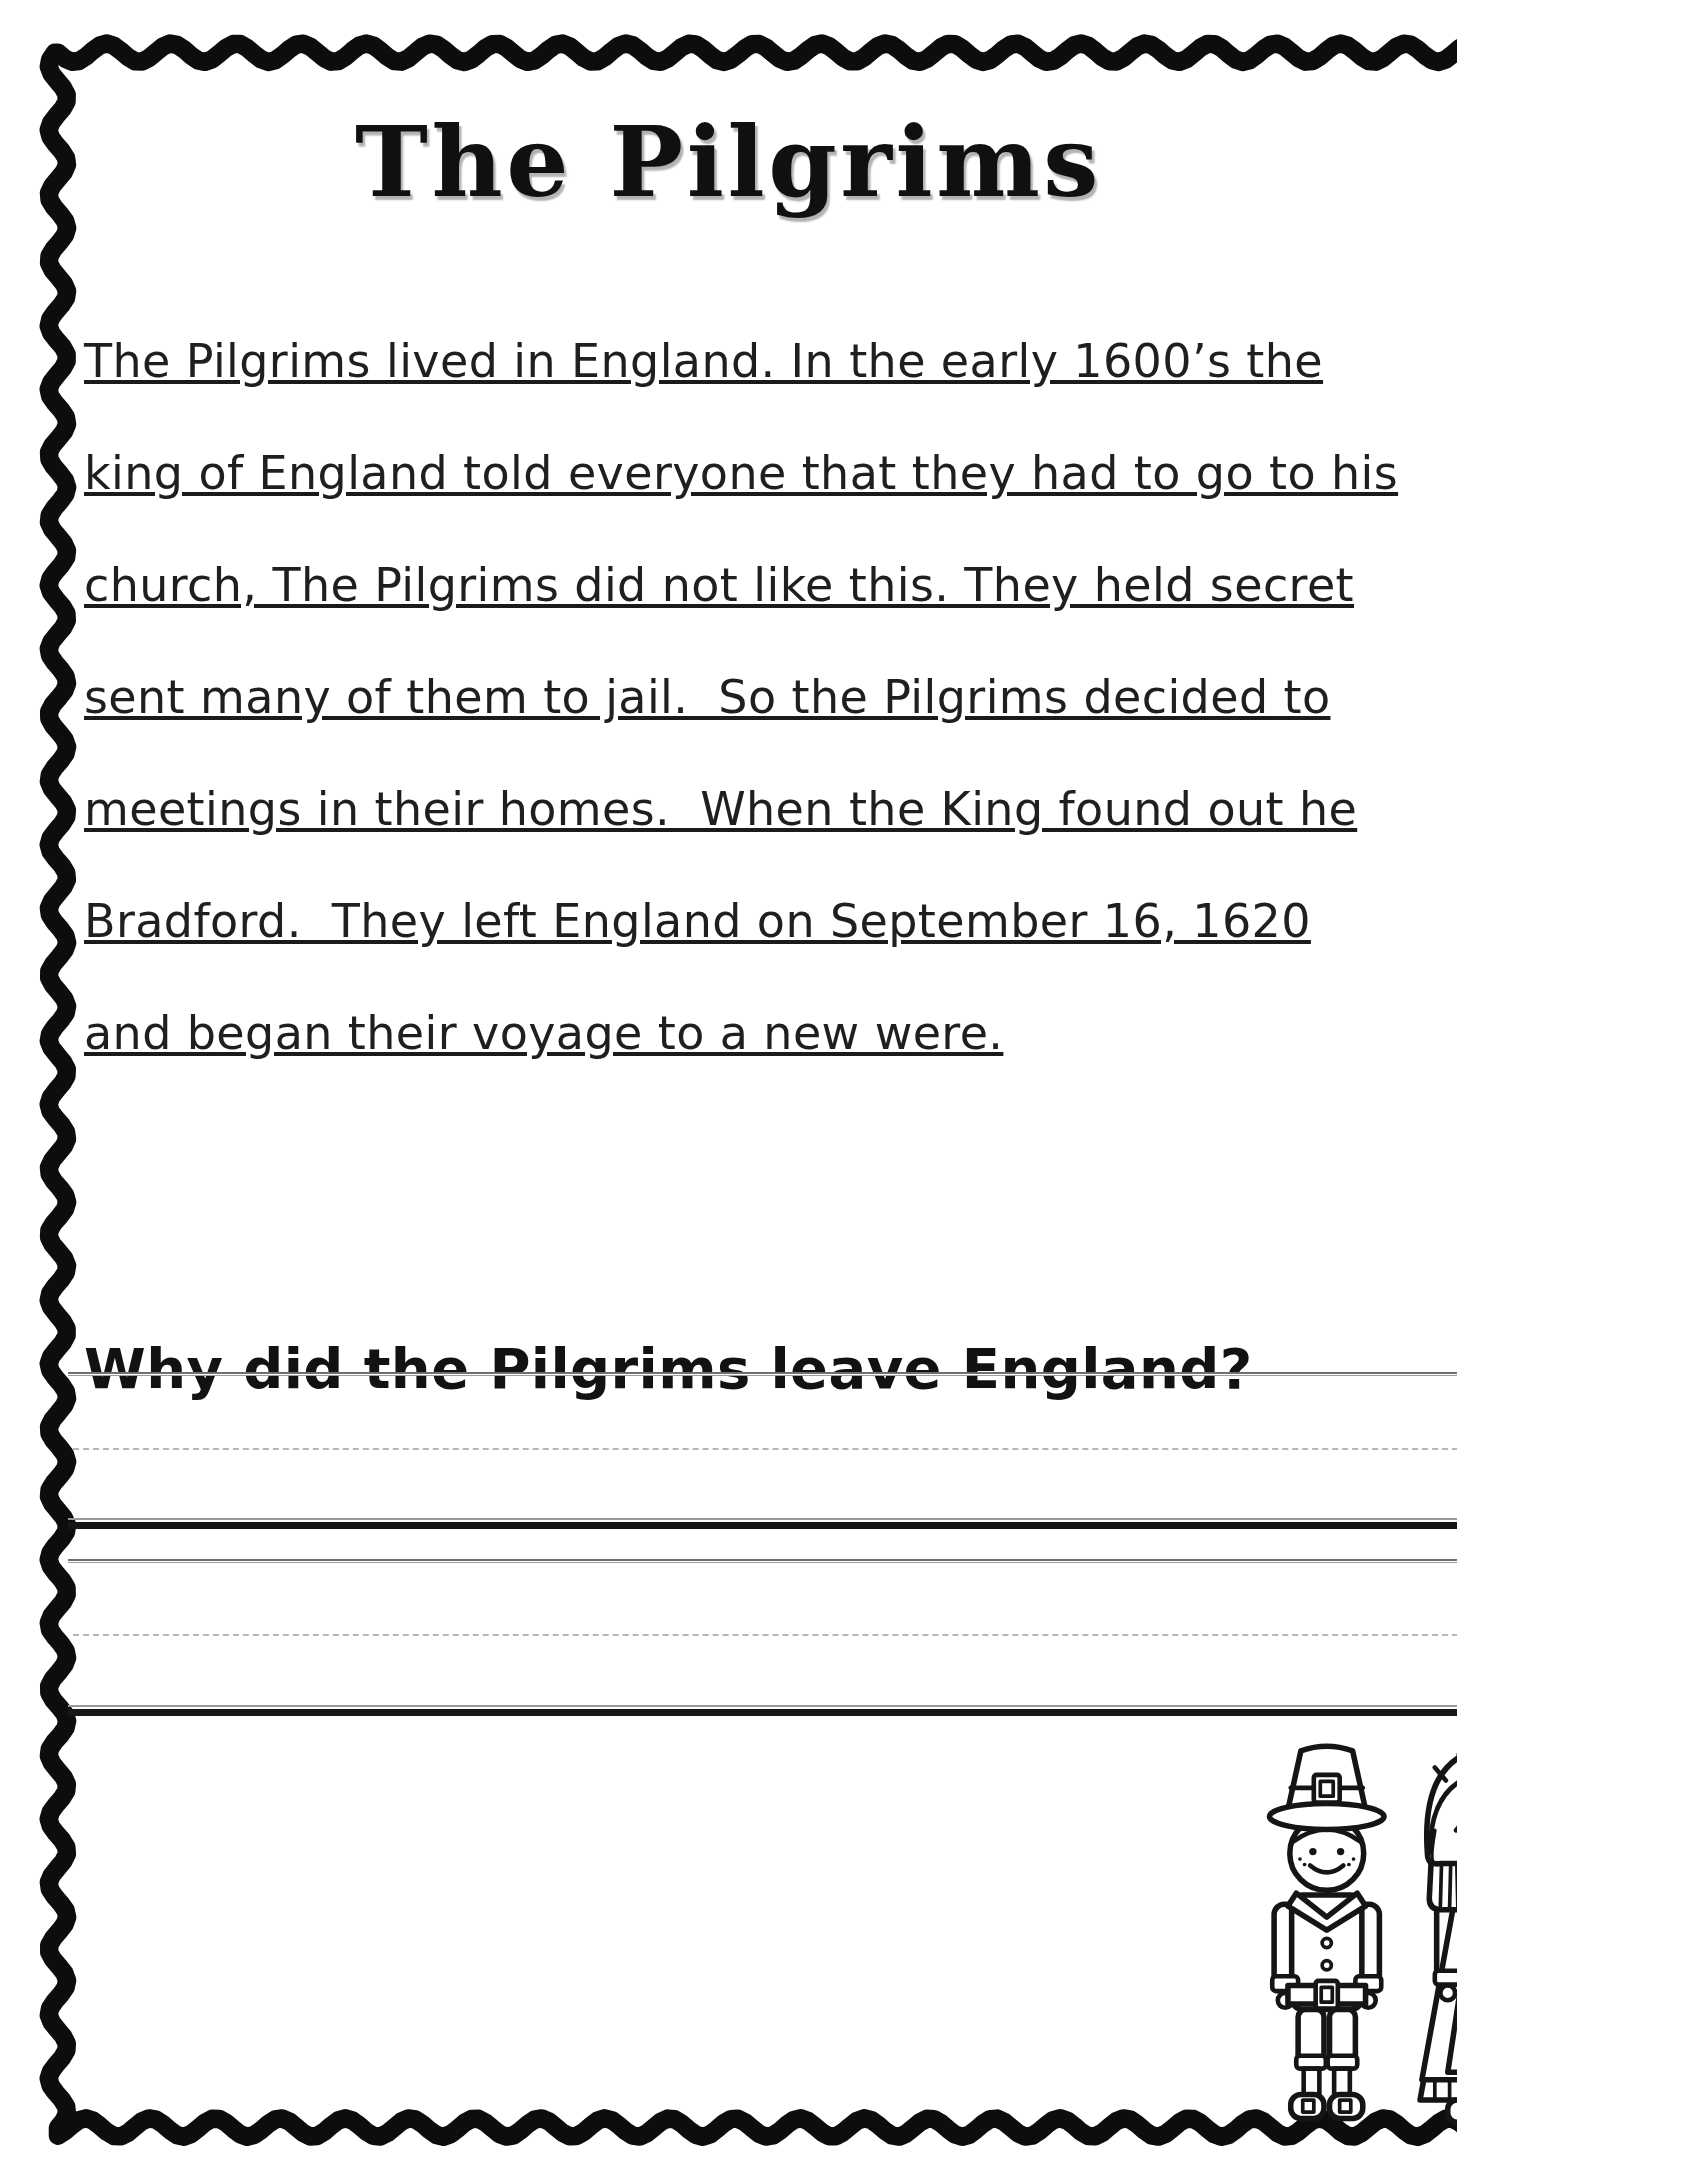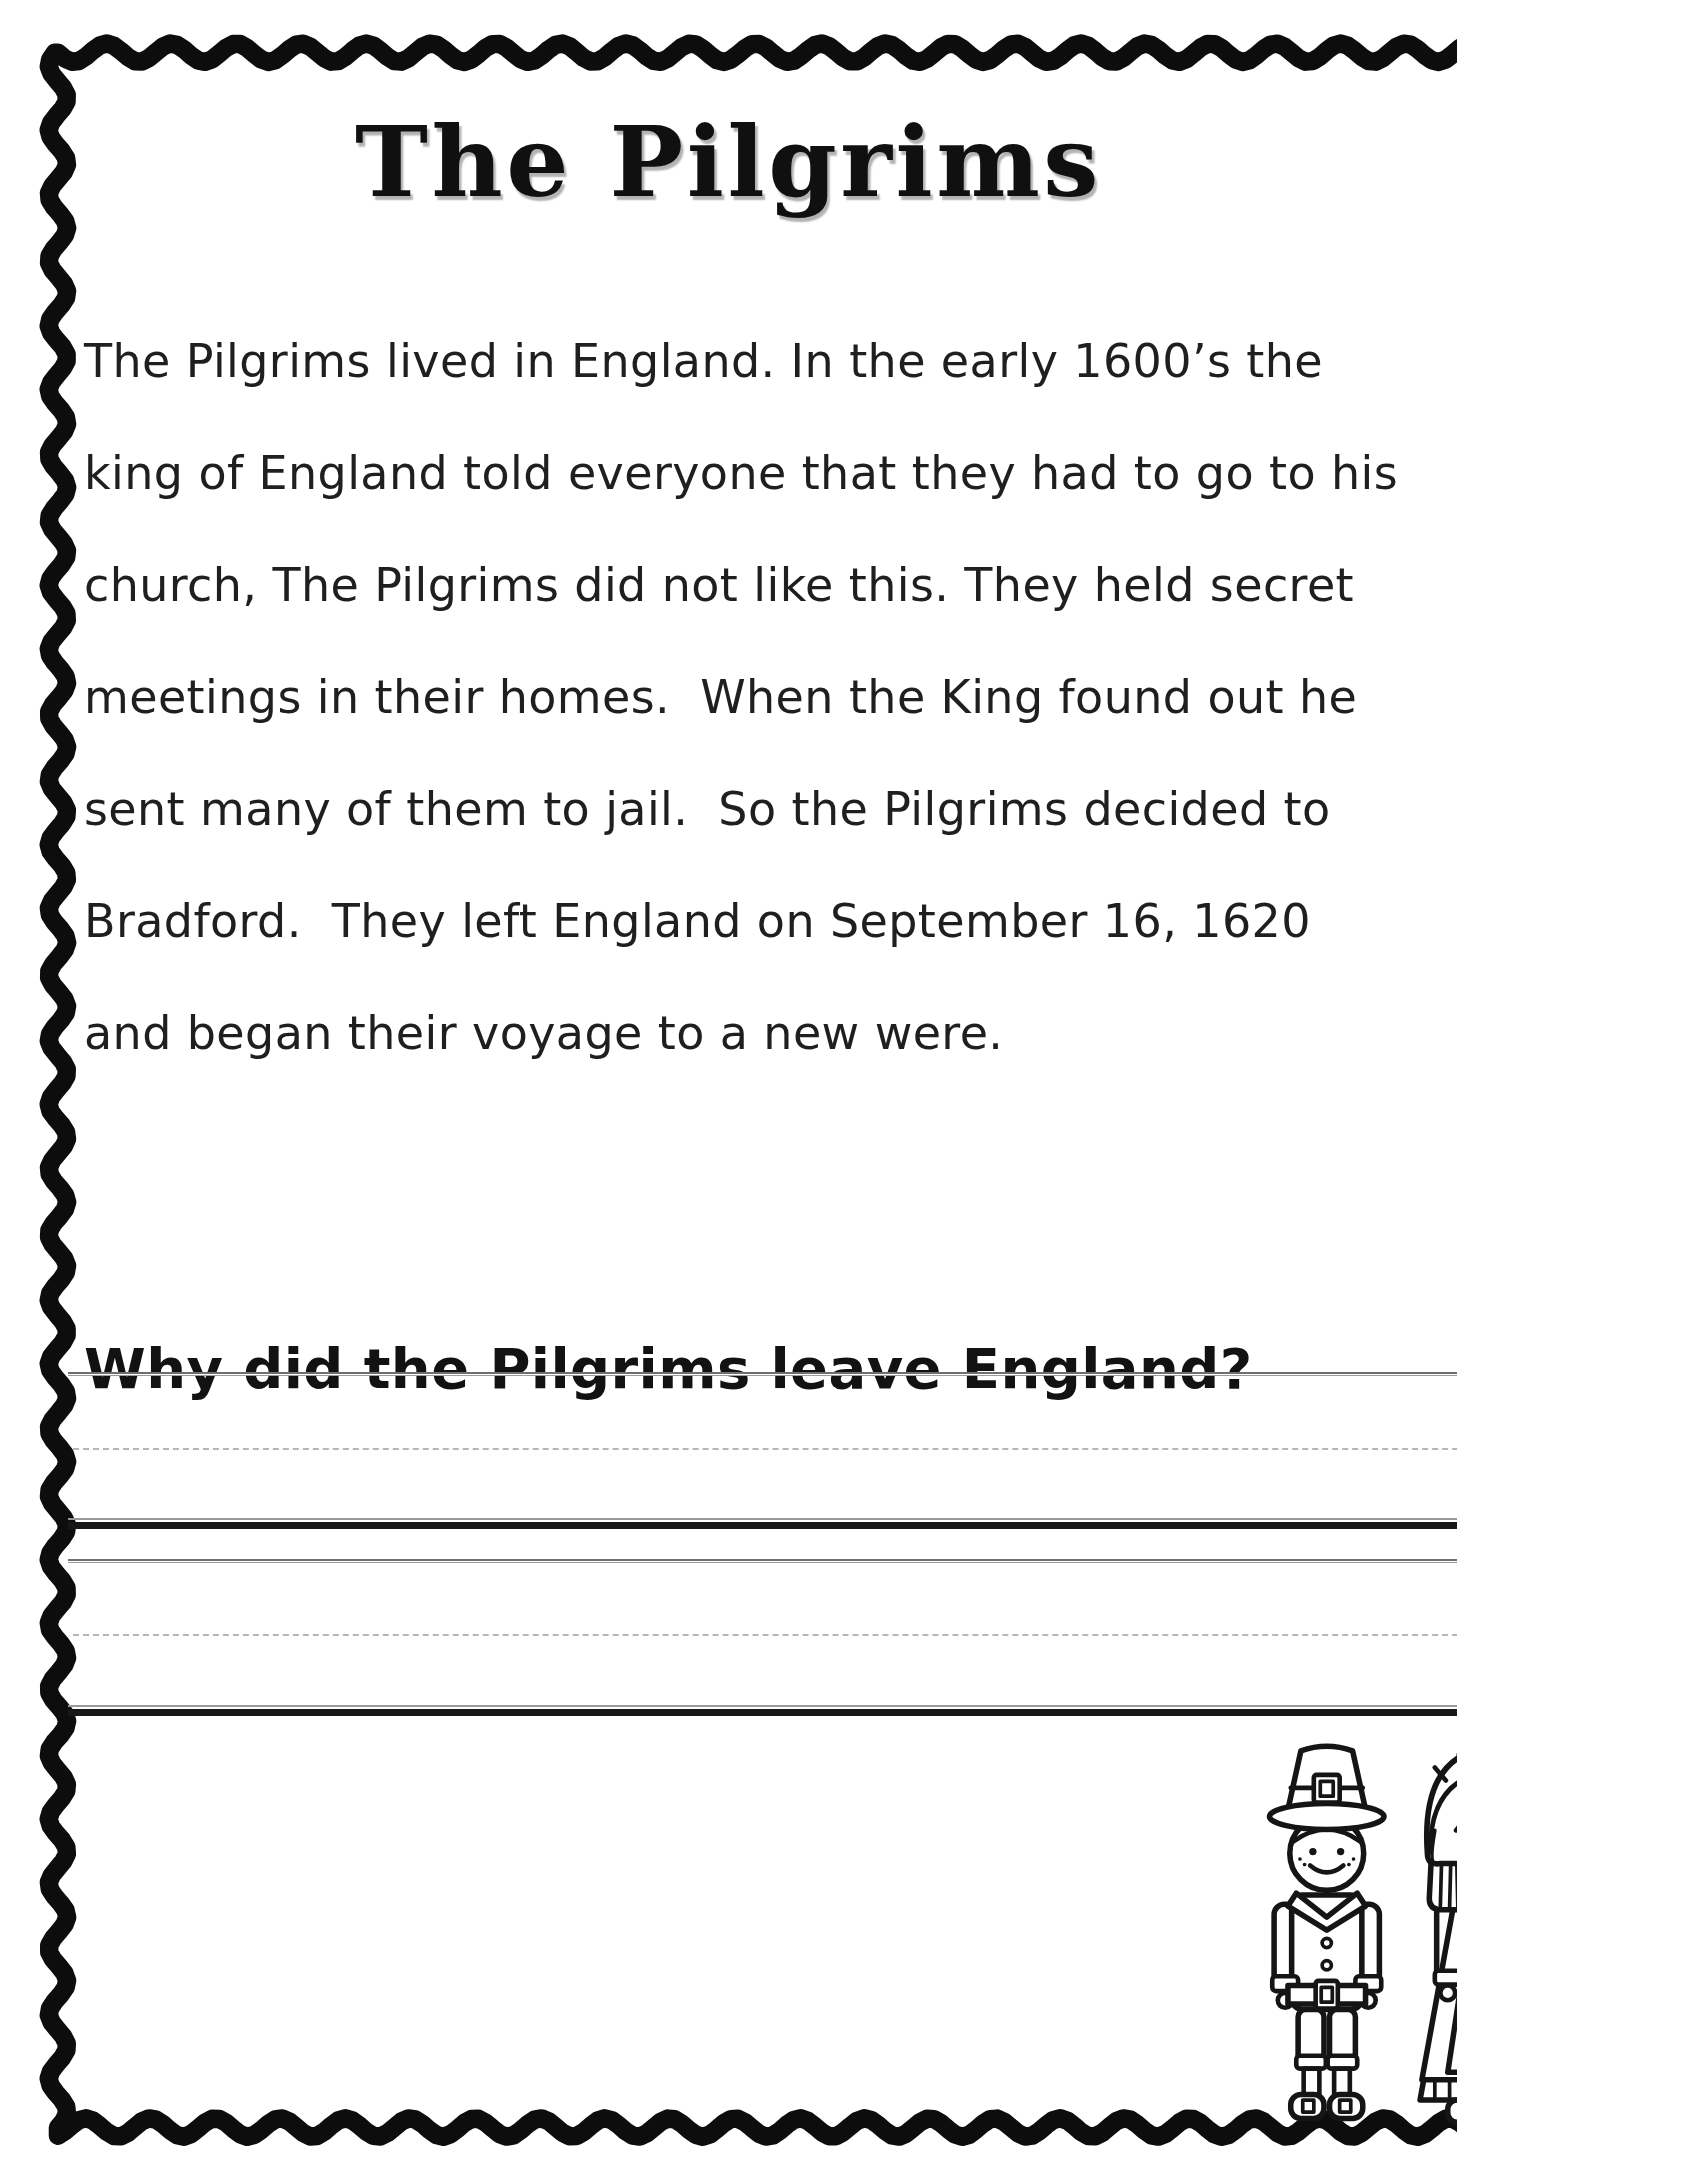--- a/index.html
+++ b/index.html
@@ -6,21 +6,21 @@
   .page{
     position:relative;width:1457px;height:2182px;background:#ffffff;overflow:hidden;
     font-family:"DejaVu Sans", sans-serif;color:#1b1b1b;
   }
   .border-svg{position:absolute;left:0;top:0;width:1686px;height:2182px;pointer-events:none;}
   .title{
     position:absolute;left:0;top:104px;width:100%;text-align:center;
     font-family:"DejaVu Serif", serif;font-weight:bold;font-size:98px;letter-spacing:3.5px;
     color:#101010;text-shadow:2.6px 3.5px 1.8px rgba(0,0,0,0.30);
   }
-  .passage{position:absolute;left:84px;top:305px;width:1527px;}
+  .passage{position:absolute;left:84px;top:305px;width:1527px;text-decoration:underline;}
   .para-line{
     display:block;height:112px;line-height:112px;font-size:46px;color:#1f1f1f;
     white-space:pre;letter-spacing:0.4px;
   }
   .question{
     position:absolute;left:84px;top:1336px;width:1492px;
     font-size:56px;font-weight:bold;color:#121212;letter-spacing:0.4px;
   }
   .answer-area{position:absolute;left:68px;top:1366px;width:1558px;height:360px;}
   .guide-solid{
@@ -45,22 +45,22 @@
   <svg class="border-svg" viewBox="0 0 1921 2486">
     <path id="border-path" d="M66.0 60.0L74.0 66.6L82.0 70.3L90.0 69.4L97.9 64.4L105.9 57.4L113.9 51.6L121.9 49.5L129.9 52.1L137.9 58.1L145.9 65.0L153.9 69.7L161.8 70.1L169.8 66.0L177.8 59.3L185.8 52.9L193.8 49.6L201.8 51.0L209.8 56.3L217.7 63.3L225.7 68.8L233.7 70.4L241.7 67.5L249.7 61.2L257.7 54.4L265.7 50.1L273.7 50.1L281.6 54.6L289.6 61.4L297.6 67.6L305.6 70.5L313.6 68.7L321.6 63.0L329.6 56.0L337.5 50.8L345.5 49.7L353.5 53.1L361.5 59.6L369.5 66.2L377.5 70.2L385.5 69.6L393.5 64.8L401.4 57.8L409.4 51.9L417.4 49.5L425.4 51.8L433.4 57.7L441.4 64.6L449.4 69.5L457.3 70.2L465.3 66.4L473.3 59.7L481.3 53.2L489.3 49.7L497.3 50.7L505.3 55.9L513.3 62.9L521.2 68.6L529.2 70.5L537.2 67.8L545.2 61.6L553.2 54.7L561.2 50.2L569.2 50.0L577.1 54.2L585.1 61.0L593.1 67.3L601.1 70.4L609.1 68.9L617.1 63.4L625.1 56.4L633.0 51.0L641.0 49.6L649.0 52.7L657.0 59.1L665.0 65.9L673.0 70.0L681.0 69.8L689.0 65.2L696.9 58.3L704.9 52.2L712.9 49.5L720.9 51.5L728.9 57.3L736.9 64.2L744.9 69.3L752.8 70.3L760.8 66.7L768.8 60.2L776.8 53.5L784.8 49.8L792.8 50.5L800.8 55.5L808.8 62.4L816.7 68.3L824.7 70.5L832.7 68.0L840.7 62.0L848.7 55.1L856.7 50.4L864.7 49.9L872.6 53.9L880.6 60.6L888.6 67.0L896.6 70.4L904.6 69.1L912.6 63.8L920.6 56.9L928.6 51.3L936.5 49.5L944.5 52.4L952.5 58.7L960.5 65.5L968.5 69.9L976.5 69.9L984.5 65.5L992.4 58.7L1000.4 52.5L1008.4 49.5L1016.4 51.3L1024.4 56.8L1032.4 63.8L1040.4 69.1L1048.4 70.4L1056.3 67.0L1064.3 60.6L1072.3 53.9L1080.3 49.9L1088.3 50.4L1096.3 55.1L1104.3 62.0L1112.2 68.0L1120.2 70.5L1128.2 68.3L1136.2 62.5L1144.2 55.5L1152.2 50.6L1160.2 49.8L1168.2 53.5L1176.1 60.1L1184.1 66.7L1192.1 70.3L1200.1 69.3L1208.1 64.3L1216.1 57.3L1224.1 51.5L1232.0 49.5L1240.0 52.1L1248.0 58.2L1256.0 65.1L1264.0 69.7L1272.0 70.0L1280.0 65.9L1288.0 59.2L1295.9 52.8L1303.9 49.6L1311.9 51.0L1319.9 56.4L1327.9 63.4L1335.9 68.9L1343.9 70.4L1351.8 67.4L1359.8 61.0L1367.8 54.3L1375.8 50.0L1383.8 50.2L1391.8 54.7L1399.8 61.6L1407.8 67.7L1415.7 70.5L1423.7 68.6L1431.7 62.9L1439.7 55.9L1447.7 50.8L1455.7 49.7L1463.7 53.2L1471.6 59.7L1479.6 66.3L1487.6 70.2L1495.6 69.5L1503.6 64.7L1511.6 57.7L1519.6 51.8L1527.5 49.5L1535.5 51.9L1543.5 57.8L1551.5 64.7L1559.5 69.6L1567.5 70.2L1575.5 66.3L1583.5 59.6L1591.4 53.1L1599.4 49.7L1607.4 50.8L1615.4 56.0L1623.4 63.0L1631.4 68.6L1639.4 70.5L1647.3 67.7L1655.3 61.5L1663.3 54.6L1671.3 50.2L1679.3 50.0L1687.3 54.3L1695.3 61.1L1703.3 67.4L1711.2 70.4L1719.2 68.8L1727.2 63.3L1735.2 56.3L1743.2 51.0L1751.2 49.6L1759.2 52.8L1767.1 59.2L1775.1 66.0L1783.1 70.1L1791.1 69.7L1799.1 65.0L1807.1 58.2L1815.1 52.1L1823.1 49.5L1831.0 51.6L1839.0 57.4L1847.0 64.3L1855.0 69.4L1855.0 60.0L1861.6 68.0L1865.3 76.0L1864.4 84.0L1859.4 91.9L1852.4 99.9L1846.6 107.9L1844.5 115.9L1847.1 123.9L1853.1 131.9L1860.0 139.9L1864.7 147.9L1865.1 155.8L1861.0 163.8L1854.3 171.8L1847.9 179.8L1844.6 187.8L1846.0 195.8L1851.3 203.8L1858.3 211.7L1863.8 219.7L1865.4 227.7L1862.5 235.7L1856.2 243.7L1849.4 251.7L1845.1 259.7L1845.1 267.6L1849.6 275.6L1856.4 283.6L1862.6 291.6L1865.5 299.6L1863.7 307.6L1858.0 315.6L1851.0 323.6L1845.8 331.5L1844.7 339.5L1848.1 347.5L1854.6 355.5L1861.2 363.5L1865.2 371.5L1864.6 379.5L1859.8 387.4L1852.8 395.4L1846.9 403.4L1844.5 411.4L1846.8 419.4L1852.7 427.4L1859.6 435.4L1864.5 443.4L1865.2 451.3L1861.4 459.3L1854.7 467.3L1848.2 475.3L1844.7 483.3L1845.7 491.3L1850.9 499.3L1857.9 507.2L1863.6 515.2L1865.5 523.2L1862.8 531.2L1856.6 539.2L1849.7 547.2L1845.2 555.2L1845.0 563.1L1849.2 571.1L1856.0 579.1L1862.3 587.1L1865.4 595.1L1863.9 603.1L1858.4 611.1L1851.5 619.1L1846.0 627.0L1844.6 635.0L1847.7 643.0L1854.1 651.0L1860.9 659.0L1865.0 667.0L1864.8 675.0L1860.2 682.9L1853.3 690.9L1847.2 698.9L1844.5 706.9L1846.5 714.9L1852.2 722.9L1859.2 730.9L1864.3 738.9L1865.3 746.8L1861.7 754.8L1855.2 762.8L1848.5 770.8L1844.8 778.8L1845.5 786.8L1850.5 794.8L1857.4 802.7L1863.3 810.7L1865.5 818.7L1863.1 826.7L1857.0 834.7L1850.1 842.7L1845.4 850.7L1844.9 858.6L1848.9 866.6L1855.6 874.6L1862.0 882.6L1865.4 890.6L1864.1 898.6L1858.9 906.6L1851.9 914.6L1846.3 922.5L1844.5 930.5L1847.4 938.5L1853.7 946.5L1860.5 954.5L1864.9 962.5L1864.9 970.5L1860.5 978.4L1853.7 986.4L1847.5 994.4L1844.5 1002.4L1846.2 1010.4L1851.8 1018.4L1858.8 1026.4L1864.1 1034.4L1865.4 1042.3L1862.1 1050.3L1855.6 1058.3L1848.9 1066.3L1844.9 1074.3L1845.3 1082.3L1850.1 1090.3L1857.0 1098.2L1863.0 1106.2L1865.5 1114.2L1863.3 1122.2L1857.5 1130.2L1850.5 1138.2L1845.6 1146.2L1844.8 1154.1L1848.5 1162.1L1855.1 1170.1L1861.7 1178.1L1865.3 1186.1L1864.3 1194.1L1859.3 1202.1L1852.3 1210.1L1846.5 1218.0L1844.5 1226.0L1847.1 1234.0L1853.2 1242.0L1860.1 1250.0L1864.7 1258.0L1865.1 1266.0L1860.9 1273.9L1854.2 1281.9L1847.8 1289.9L1844.6 1297.9L1846.0 1305.9L1851.4 1313.9L1858.4 1321.9L1863.9 1329.9L1865.4 1337.8L1862.4 1345.8L1856.1 1353.8L1849.3 1361.8L1845.0 1369.8L1845.2 1377.8L1849.7 1385.8L1856.5 1393.7L1862.7 1401.7L1865.5 1409.7L1863.6 1417.7L1857.9 1425.7L1850.9 1433.7L1845.8 1441.7L1844.7 1449.6L1848.2 1457.6L1854.7 1465.6L1861.3 1473.6L1865.2 1481.6L1864.5 1489.6L1859.7 1497.6L1852.7 1505.6L1846.8 1513.5L1844.5 1521.5L1846.8 1529.5L1852.8 1537.5L1859.7 1545.5L1864.6 1553.5L1865.2 1561.5L1861.3 1569.4L1854.6 1577.4L1848.1 1585.4L1844.7 1593.4L1845.8 1601.4L1851.0 1609.4L1858.0 1617.4L1863.6 1625.4L1865.5 1633.3L1862.7 1641.3L1856.5 1649.3L1849.6 1657.3L1845.2 1665.3L1845.0 1673.3L1849.3 1681.3L1856.1 1689.2L1862.4 1697.2L1865.4 1705.2L1863.8 1713.2L1858.3 1721.2L1851.4 1729.2L1846.0 1737.2L1844.6 1745.1L1847.8 1753.1L1854.2 1761.1L1861.0 1769.1L1865.1 1777.1L1864.7 1785.1L1860.1 1793.1L1853.2 1801.1L1847.1 1809.0L1844.5 1817.0L1846.6 1825.0L1852.4 1833.0L1859.3 1841.0L1864.4 1849.0L1865.3 1857.0L1861.6 1864.9L1855.1 1872.9L1848.5 1880.9L1844.8 1888.9L1845.6 1896.9L1850.6 1904.9L1857.5 1912.9L1863.4 1920.9L1865.5 1928.8L1863.0 1936.8L1856.9 1944.8L1850.0 1952.8L1845.3 1960.8L1844.9 1968.8L1848.9 1976.8L1855.7 1984.7L1862.1 1992.7L1865.4 2000.7L1864.1 2008.7L1858.8 2016.7L1851.8 2024.7L1846.2 2032.7L1844.5 2040.6L1847.5 2048.6L1853.8 2056.6L1860.6 2064.6L1864.9 2072.6L1864.9 2080.6L1860.5 2088.6L1853.6 2096.6L1847.4 2104.5L1844.5 2112.5L1846.3 2120.5L1851.9 2128.5L1858.9 2136.5L1864.2 2144.5L1865.4 2152.5L1862.0 2160.4L1855.5 2168.4L1848.8 2176.4L1844.9 2184.4L1845.4 2192.4L1850.2 2200.4L1857.1 2208.4L1863.1 2216.4L1865.5 2224.3L1863.3 2232.3L1857.4 2240.3L1850.4 2248.3L1845.5 2256.3L1844.8 2264.3L1848.6 2272.3L1855.2 2280.2L1861.8 2288.2L1865.3 2296.2L1864.3 2304.2L1859.2 2312.2L1852.2 2320.2L1846.5 2328.2L1844.5 2336.1L1847.2 2344.1L1853.3 2352.1L1860.2 2360.1L1864.8 2368.1L1865.0 2376.1L1860.8 2384.1L1854.1 2392.1L1847.7 2400.0L1844.6 2408.0L1846.1 2416.0L1851.5 2424.0L1855.0 2424.0L1847.0 2430.6L1839.0 2434.3L1831.0 2433.4L1823.1 2428.4L1815.1 2421.4L1807.1 2415.6L1799.1 2413.5L1791.1 2416.1L1783.1 2422.1L1775.1 2429.0L1767.1 2433.7L1759.2 2434.1L1751.2 2430.0L1743.2 2423.3L1735.2 2416.9L1727.2 2413.6L1719.2 2415.0L1711.2 2420.3L1703.3 2427.3L1695.3 2432.8L1687.3 2434.4L1679.3 2431.5L1671.3 2425.2L1663.3 2418.4L1655.3 2414.1L1647.3 2414.1L1639.4 2418.6L1631.4 2425.4L1623.4 2431.6L1615.4 2434.5L1607.4 2432.7L1599.4 2427.0L1591.4 2420.0L1583.5 2414.8L1575.5 2413.7L1567.5 2417.1L1559.5 2423.6L1551.5 2430.2L1543.5 2434.2L1535.5 2433.6L1527.5 2428.8L1519.6 2421.8L1511.6 2415.9L1503.6 2413.5L1495.6 2415.8L1487.6 2421.7L1479.6 2428.6L1471.6 2433.5L1463.7 2434.2L1455.7 2430.4L1447.7 2423.7L1439.7 2417.2L1431.7 2413.7L1423.7 2414.7L1415.7 2419.9L1407.8 2426.9L1399.8 2432.6L1391.8 2434.5L1383.8 2431.8L1375.8 2425.6L1367.8 2418.7L1359.8 2414.2L1351.8 2414.0L1343.9 2418.2L1335.9 2425.0L1327.9 2431.3L1319.9 2434.4L1311.9 2432.9L1303.9 2427.4L1295.9 2420.4L1288.0 2415.0L1280.0 2413.6L1272.0 2416.7L1264.0 2423.1L1256.0 2429.9L1248.0 2434.0L1240.0 2433.8L1232.0 2429.2L1224.1 2422.3L1216.1 2416.2L1208.1 2413.5L1200.1 2415.5L1192.1 2421.3L1184.1 2428.2L1176.1 2433.3L1168.2 2434.3L1160.2 2430.7L1152.2 2424.2L1144.2 2417.5L1136.2 2413.8L1128.2 2414.5L1120.2 2419.5L1112.2 2426.4L1104.3 2432.3L1096.3 2434.5L1088.3 2432.0L1080.3 2426.0L1072.3 2419.1L1064.3 2414.4L1056.3 2413.9L1048.4 2417.9L1040.4 2424.6L1032.4 2431.0L1024.4 2434.4L1016.4 2433.1L1008.4 2427.8L1000.4 2420.9L992.4 2415.3L984.5 2413.5L976.5 2416.4L968.5 2422.7L960.5 2429.5L952.5 2433.9L944.5 2433.9L936.5 2429.5L928.6 2422.7L920.6 2416.5L912.6 2413.5L904.6 2415.3L896.6 2420.8L888.6 2427.8L880.6 2433.1L872.6 2434.4L864.7 2431.0L856.7 2424.6L848.7 2417.9L840.7 2413.9L832.7 2414.4L824.7 2419.1L816.7 2426.0L808.8 2432.0L800.8 2434.5L792.8 2432.3L784.8 2426.5L776.8 2419.5L768.8 2414.6L760.8 2413.8L752.8 2417.5L744.9 2424.1L736.9 2430.7L728.9 2434.3L720.9 2433.3L712.9 2428.3L704.9 2421.3L696.9 2415.5L689.0 2413.5L681.0 2416.1L673.0 2422.2L665.0 2429.1L657.0 2433.7L649.0 2434.0L641.0 2429.9L633.0 2423.2L625.1 2416.8L617.1 2413.6L609.1 2415.0L601.1 2420.4L593.1 2427.4L585.1 2432.9L577.1 2434.4L569.2 2431.4L561.2 2425.0L553.2 2418.3L545.2 2414.0L537.2 2414.2L529.2 2418.7L521.2 2425.6L513.3 2431.7L505.3 2434.5L497.3 2432.6L489.3 2426.9L481.3 2419.9L473.3 2414.8L465.3 2413.7L457.3 2417.2L449.4 2423.7L441.4 2430.3L433.4 2434.2L425.4 2433.5L417.4 2428.7L409.4 2421.7L401.4 2415.8L393.5 2413.5L385.5 2415.9L377.5 2421.8L369.5 2428.7L361.5 2433.6L353.5 2434.2L345.5 2430.3L337.5 2423.6L329.6 2417.1L321.6 2413.7L313.6 2414.8L305.6 2420.0L297.6 2427.0L289.6 2432.6L281.6 2434.5L273.7 2431.7L265.7 2425.5L257.7 2418.6L249.7 2414.2L241.7 2414.0L233.7 2418.3L225.7 2425.1L217.7 2431.4L209.8 2434.4L201.8 2432.8L193.8 2427.3L185.8 2420.3L177.8 2415.0L169.8 2413.6L161.8 2416.8L153.9 2423.2L145.9 2430.0L137.9 2434.1L129.9 2433.7L121.9 2429.0L113.9 2422.2L105.9 2416.1L97.9 2413.5L90.0 2415.6L82.0 2421.4L74.0 2428.3L66.0 2433.4L66.0 2424.0L72.6 2416.0L76.3 2408.0L75.4 2400.0L70.4 2392.1L63.4 2384.1L57.6 2376.1L55.5 2368.1L58.1 2360.1L64.1 2352.1L71.0 2344.1L75.7 2336.1L76.1 2328.2L72.0 2320.2L65.3 2312.2L58.9 2304.2L55.6 2296.2L57.0 2288.2L62.3 2280.2L69.3 2272.3L74.8 2264.3L76.4 2256.3L73.5 2248.3L67.2 2240.3L60.4 2232.3L56.1 2224.3L56.1 2216.4L60.6 2208.4L67.4 2200.4L73.6 2192.4L76.5 2184.4L74.7 2176.4L69.0 2168.4L62.0 2160.4L56.8 2152.5L55.7 2144.5L59.1 2136.5L65.6 2128.5L72.2 2120.5L76.2 2112.5L75.6 2104.5L70.8 2096.6L63.8 2088.6L57.9 2080.6L55.5 2072.6L57.8 2064.6L63.7 2056.6L70.6 2048.6L75.5 2040.6L76.2 2032.7L72.4 2024.7L65.7 2016.7L59.2 2008.7L55.7 2000.7L56.7 1992.7L61.9 1984.7L68.9 1976.8L74.6 1968.8L76.5 1960.8L73.8 1952.8L67.6 1944.8L60.7 1936.8L56.2 1928.8L56.0 1920.9L60.2 1912.9L67.0 1904.9L73.3 1896.9L76.4 1888.9L74.9 1880.9L69.4 1872.9L62.5 1864.9L57.0 1857.0L55.6 1849.0L58.7 1841.0L65.1 1833.0L71.9 1825.0L76.0 1817.0L75.8 1809.0L71.2 1801.1L64.3 1793.1L58.2 1785.1L55.5 1777.1L57.5 1769.1L63.2 1761.1L70.2 1753.1L75.3 1745.1L76.3 1737.2L72.7 1729.2L66.2 1721.2L59.5 1713.2L55.8 1705.2L56.5 1697.2L61.5 1689.2L68.4 1681.3L74.3 1673.3L76.5 1665.3L74.1 1657.3L68.0 1649.3L61.1 1641.3L56.4 1633.3L55.9 1625.4L59.9 1617.4L66.6 1609.4L73.0 1601.4L76.4 1593.4L75.1 1585.4L69.9 1577.4L62.9 1569.4L57.3 1561.5L55.5 1553.5L58.4 1545.5L64.7 1537.5L71.5 1529.5L75.9 1521.5L75.9 1513.5L71.5 1505.6L64.7 1497.6L58.5 1489.6L55.5 1481.6L57.2 1473.6L62.8 1465.6L69.8 1457.6L75.1 1449.6L76.4 1441.7L73.1 1433.7L66.6 1425.7L59.9 1417.7L55.9 1409.7L56.3 1401.7L61.1 1393.7L68.0 1385.8L74.0 1377.8L76.5 1369.8L74.3 1361.8L68.5 1353.8L61.5 1345.8L56.6 1337.8L55.8 1329.9L59.5 1321.9L66.1 1313.9L72.7 1305.9L76.3 1297.9L75.3 1289.9L70.3 1281.9L63.3 1273.9L57.5 1266.0L55.5 1258.0L58.1 1250.0L64.2 1242.0L71.1 1234.0L75.7 1226.0L76.1 1218.0L71.9 1210.1L65.2 1202.1L58.8 1194.1L55.6 1186.1L57.0 1178.1L62.4 1170.1L69.4 1162.1L74.9 1154.1L76.4 1146.2L73.4 1138.2L67.1 1130.2L60.3 1122.2L56.0 1114.2L56.2 1106.2L60.7 1098.2L67.5 1090.3L73.7 1082.3L76.5 1074.3L74.6 1066.3L68.9 1058.3L61.9 1050.3L56.8 1042.3L55.7 1034.4L59.2 1026.4L65.7 1018.4L72.3 1010.4L76.2 1002.4L75.5 994.4L70.7 986.4L63.7 978.4L57.8 970.5L55.5 962.5L57.8 954.5L63.8 946.5L70.7 938.5L75.6 930.5L76.2 922.5L72.3 914.6L65.6 906.6L59.1 898.6L55.7 890.6L56.8 882.6L62.0 874.6L69.0 866.6L74.6 858.6L76.5 850.7L73.7 842.7L67.5 834.7L60.6 826.7L56.2 818.7L56.0 810.7L60.3 802.7L67.1 794.8L73.4 786.8L76.4 778.8L74.8 770.8L69.3 762.8L62.4 754.8L57.0 746.8L55.6 738.9L58.8 730.9L65.2 722.9L72.0 714.9L76.1 706.9L75.7 698.9L71.1 690.9L64.2 682.9L58.1 675.0L55.5 667.0L57.6 659.0L63.4 651.0L70.3 643.0L75.4 635.0L76.3 627.0L72.6 619.1L66.1 611.1L59.5 603.1L55.8 595.1L56.6 587.1L61.6 579.1L68.5 571.1L74.4 563.1L76.5 555.2L74.0 547.2L67.9 539.2L61.0 531.2L56.3 523.2L55.9 515.2L59.9 507.2L66.7 499.3L73.1 491.3L76.4 483.3L75.1 475.3L69.8 467.3L62.8 459.3L57.2 451.3L55.5 443.4L58.5 435.4L64.8 427.4L71.6 419.4L75.9 411.4L75.9 403.4L71.5 395.4L64.6 387.4L58.4 379.5L55.5 371.5L57.3 363.5L62.9 355.5L69.9 347.5L75.2 339.5L76.4 331.5L73.0 323.6L66.5 315.6L59.8 307.6L55.9 299.6L56.4 291.6L61.2 283.6L68.1 275.6L74.1 267.6L76.5 259.7L74.3 251.7L68.4 243.7L61.4 235.7L56.5 227.7L55.8 219.7L59.6 211.7L66.2 203.8L72.8 195.8L76.3 187.8L75.3 179.8L70.2 171.8L63.2 163.8L57.5 155.8L55.5 147.9L58.2 139.9L64.3 131.9L71.2 123.9L75.8 115.9L76.0 107.9L71.8 99.9L65.1 91.9L58.7 84.0L55.6 76.0L57.1 68.0L62.5 60.0Z" fill="none" stroke="#0d0d0d" stroke-width="21" stroke-linejoin="round" stroke-linecap="round"></path>
   </svg>
 
   <div class="title">The Pilgrims</div>
 
   <div class="passage">
     <span class="para-line">The Pilgrims lived in England. In the early 1600’s the</span>
     <span class="para-line">king of England told everyone that they had to go to his</span>
     <span class="para-line">church, The Pilgrims did not like this. They held secret</span>
+    <span class="para-line">sent many of them to jail.  So the Pilgrims decided to</span>
     <span class="para-line">meetings in their homes.  When the King found out he</span>
-    <span class="para-line">sent many of them to jail.  So the Pilgrims decided to</span>
     <span class="para-line">Bradford.  They left England on September 16, 1620</span>
     <span class="para-line">and began their voyage to a new were.</span>
   </div>
 
   <div class="question">Why did the Pilgrims leave England?</div>
 
   <div class="answer-area">
     <div class="guide-solid" style="top:6.1px"></div>
     <div class="guide-dashed" style="top:82px"></div>
     <div class="guide-baseline" style="top:152px"></div>

